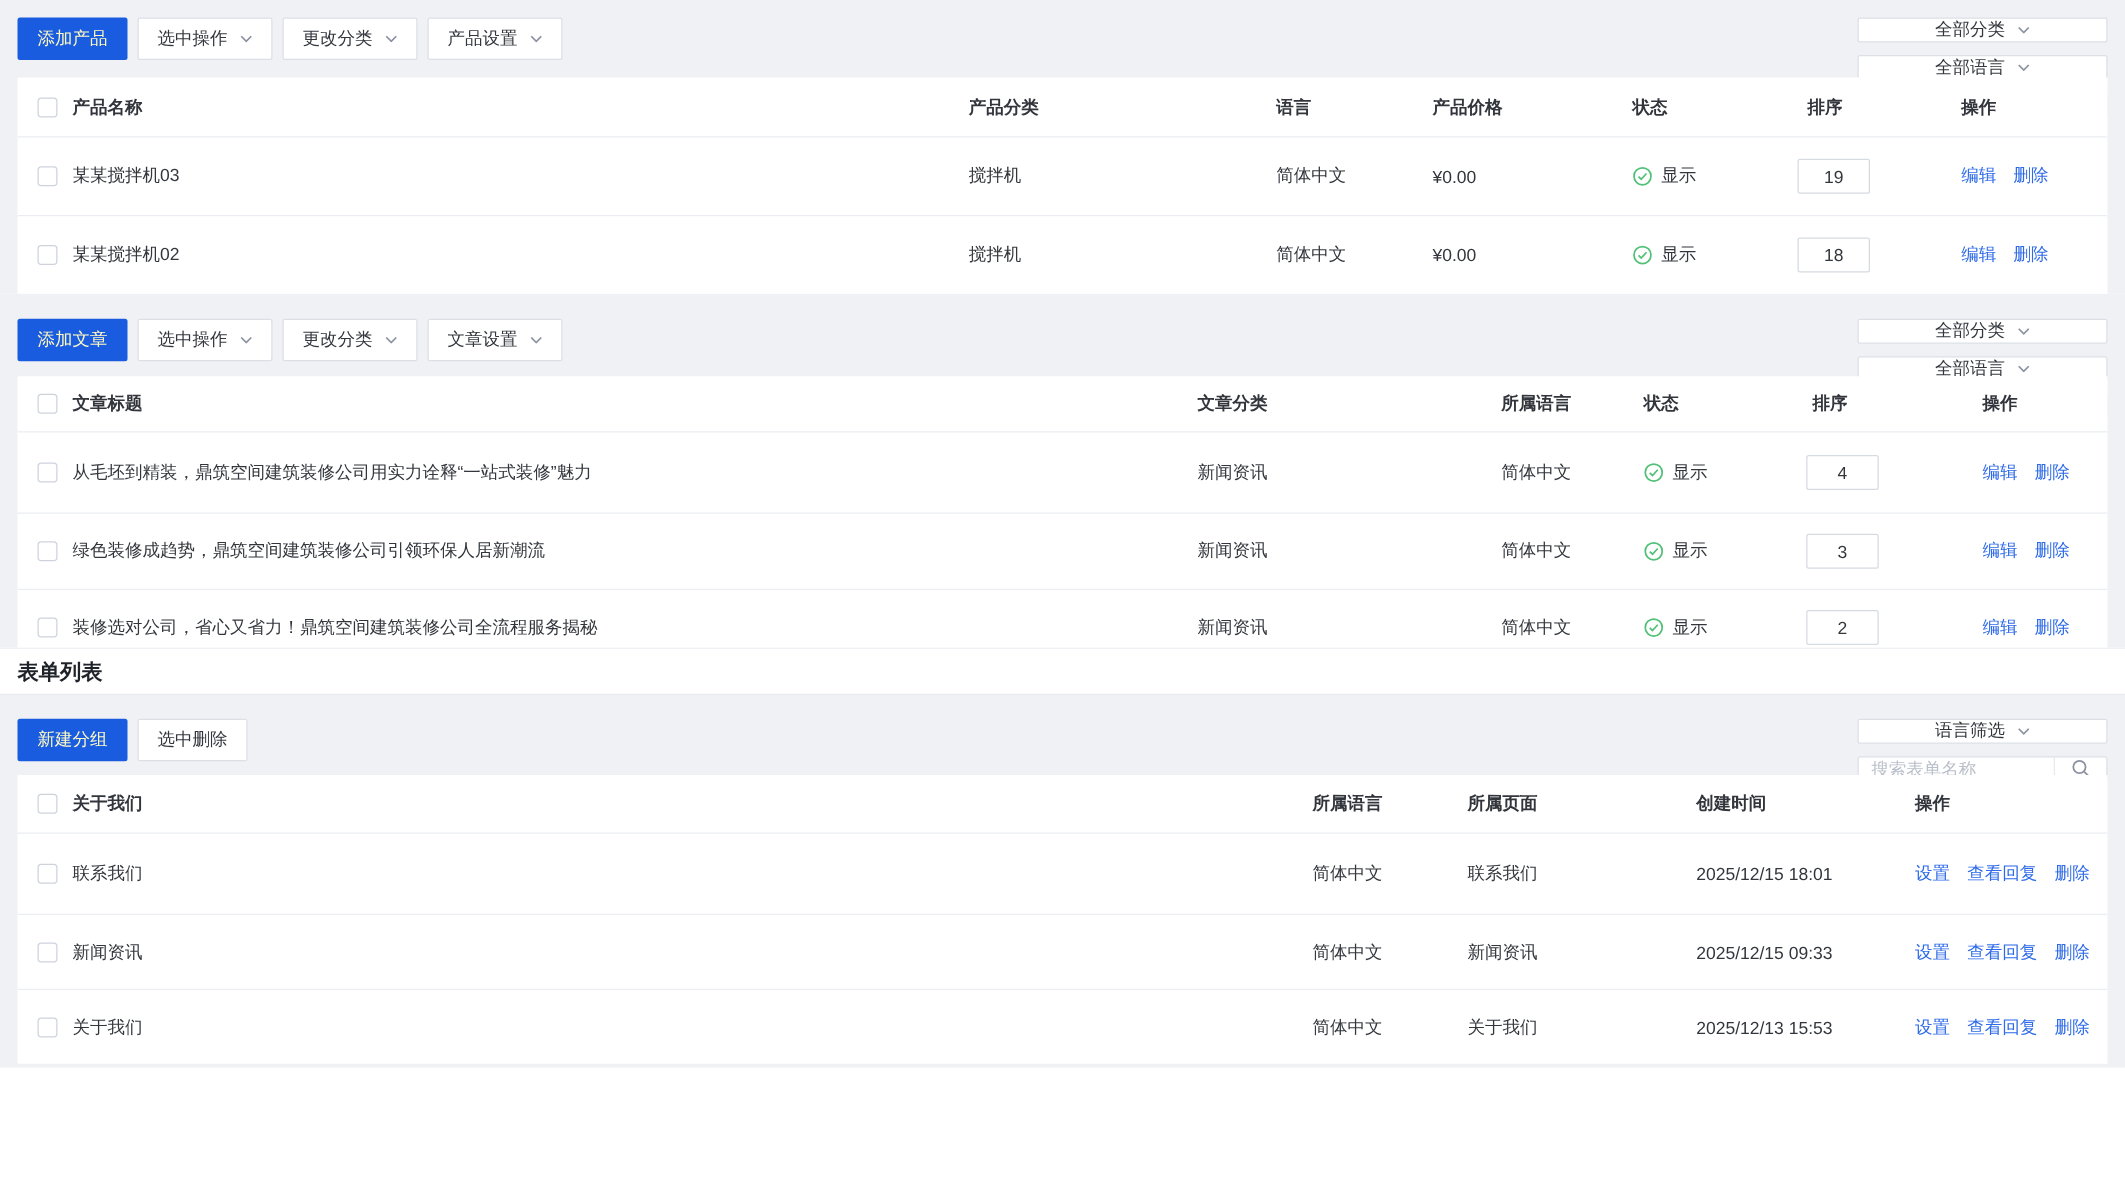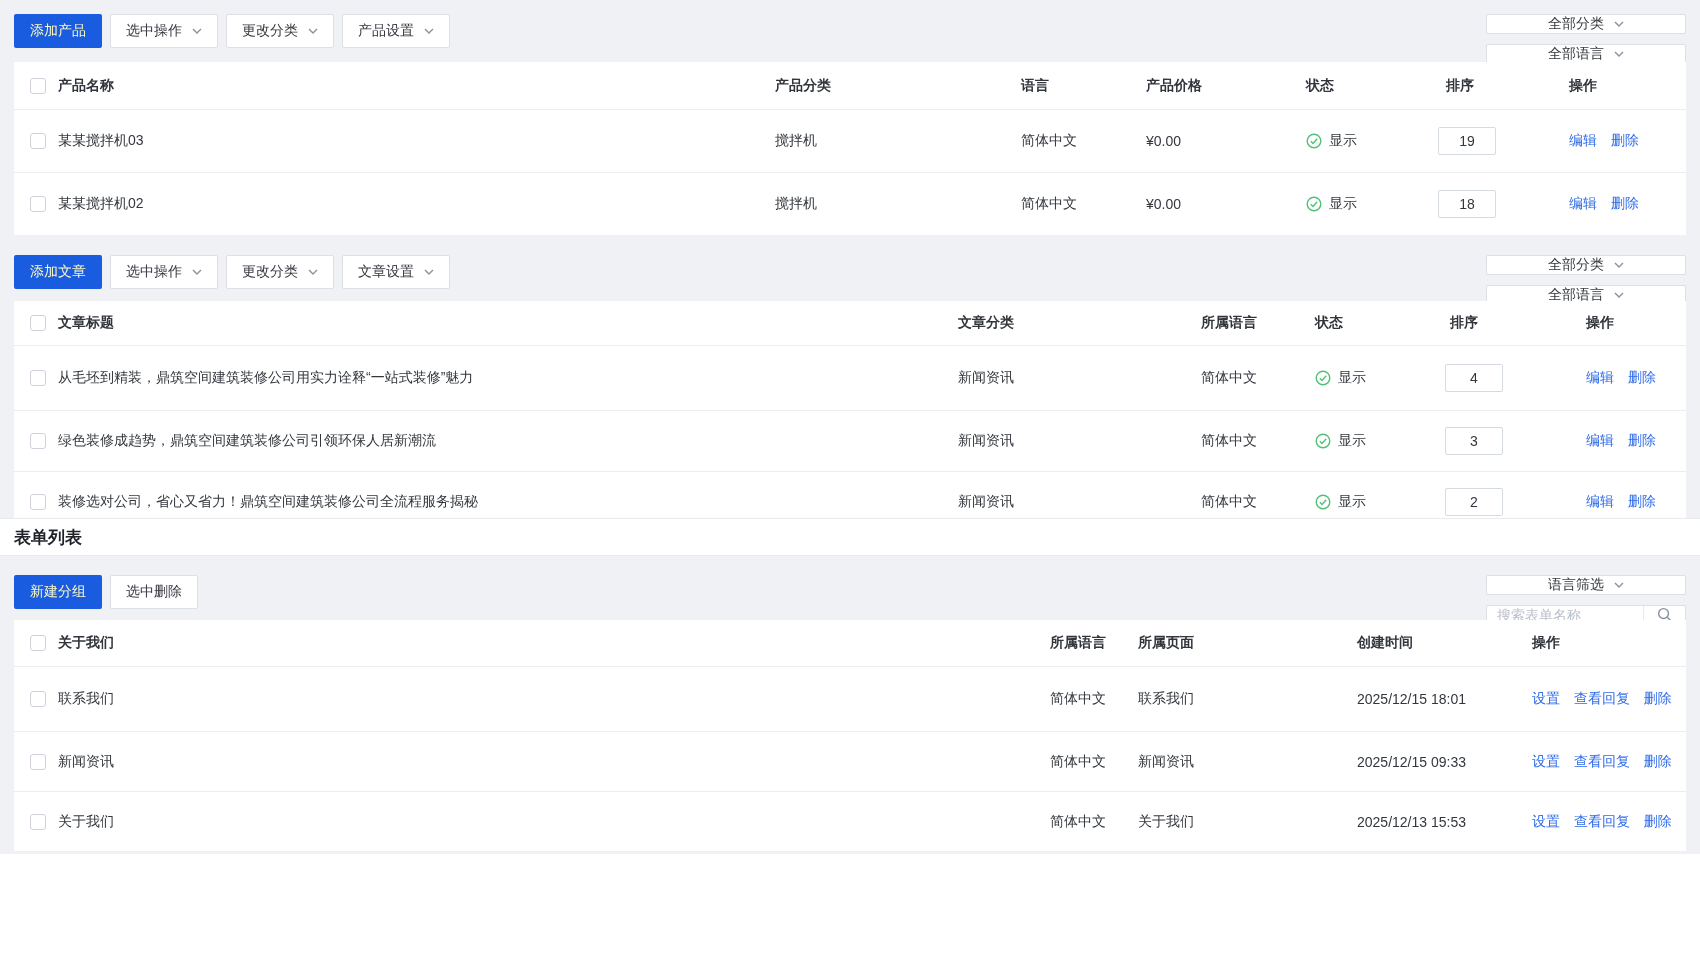--- a/index.html
+++ b/index.html
@@ -56,21 +56,21 @@
     text-align:center; font-size:14px; font-family:inherit; color:#33373d; background:#fff;
   }
   .ops a { color:var(--link,#2e6be8); margin-right:10px; cursor:pointer; text-decoration:none; }
   .ops a:last-child { margin-right:0; }
   
   .col-check { left:16px; } .col-name { left:44px; }
   .t1 .col-cat { left:761px; } .t1 .col-lang { left:1007px;text-align:center; } .t1 .col-price { left:1132px; }
   .t1 .col-status { left:1292px; } .t1 .sort-input { left:1424px; } .t1 .col-sorth { left:1432px; } .t1 .col-ops { left:1555px; }
   .t2 .col-cat { left:944px; } .t2 .col-lang { left:1187px; }
   .t2 .col-status { left:1301px; } .t2 .sort-input { left:1431px; } .t2 .col-sorth { left:1436px; } .t2 .col-ops { left:1572px; }
-  .t3 .col-lang { left:1036px; } .t3 .col-page { left:1124px; } .t3 .col-time { left:1343px; } .t3 .col-ops { left:1518px; }
+  .t3 .col-lang { left:1036px; } .t3 .col-page { left:1160px; } .t3 .col-time { left:1343px; } .t3 .col-ops { left:1518px; }
 </style>
 </head>
 <body>
 
 <section>
   <div class="band band1">
     <div class="toolbar">
       <div class="tb-left">
         <button class="btn btn-primary">添加产品</button>
         <button class="btn btn-white">

